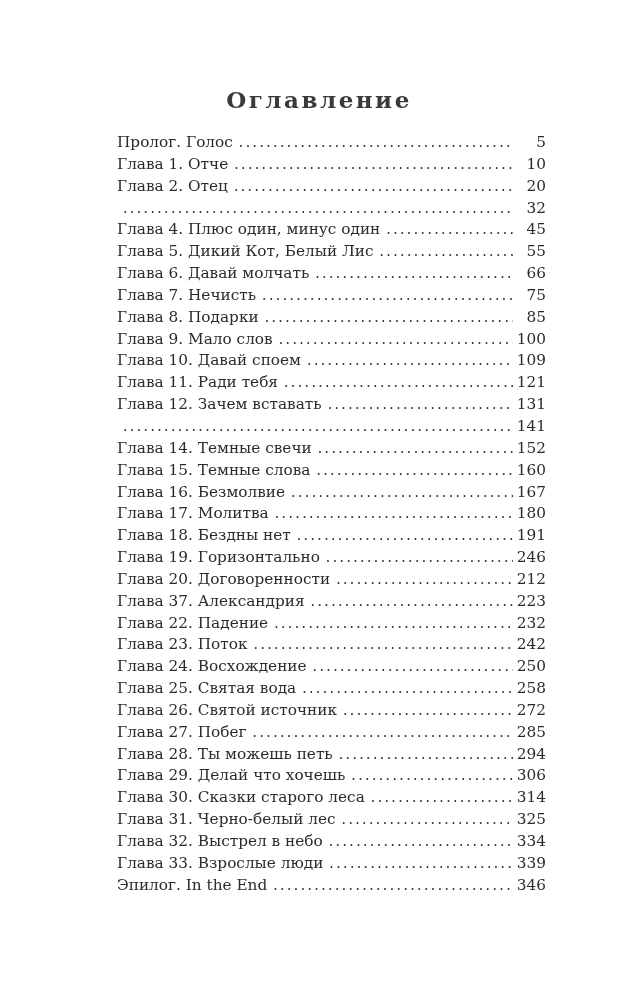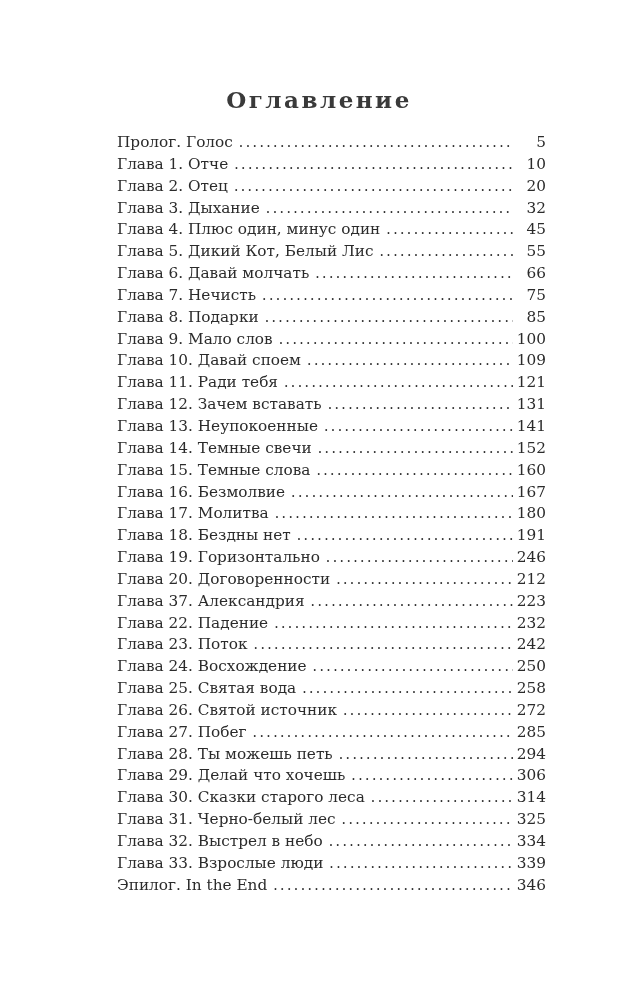--- a/index.html
+++ b/index.html
@@ -79,21 +79,20 @@
     <span class="toc-page">10</span>
   </div>
 
   <div class="toc-row">
     <span class="toc-label">Глава 2. Отец</span>
     <span class="toc-dots" aria-hidden="true">............................................................................................................................................................................................................................</span>
     <span class="toc-page">20</span>
   </div>
 
   <div class="toc-row">
-    <span class="toc-label">Глава 3. Дыхание</span>
     <span class="toc-dots" aria-hidden="true">............................................................................................................................................................................................................................</span>
     <span class="toc-page">32</span>
   </div>
 
   <div class="toc-row">
     <span class="toc-label">Глава 4. Плюс один, минус один</span>
     <span class="toc-dots" aria-hidden="true">............................................................................................................................................................................................................................</span>
     <span class="toc-page">45</span>
   </div>
 
@@ -139,21 +138,20 @@
     <span class="toc-page">121</span>
   </div>
 
   <div class="toc-row">
     <span class="toc-label">Глава 12. Зачем вставать</span>
     <span class="toc-dots" aria-hidden="true">............................................................................................................................................................................................................................</span>
     <span class="toc-page">131</span>
   </div>
 
   <div class="toc-row">
-    <span class="toc-label">Глава 13. Неупокоенные</span>
     <span class="toc-dots" aria-hidden="true">............................................................................................................................................................................................................................</span>
     <span class="toc-page">141</span>
   </div>
 
   <div class="toc-row">
     <span class="toc-label">Глава 14. Темные свечи</span>
     <span class="toc-dots" aria-hidden="true">............................................................................................................................................................................................................................</span>
     <span class="toc-page">152</span>
   </div>
 

